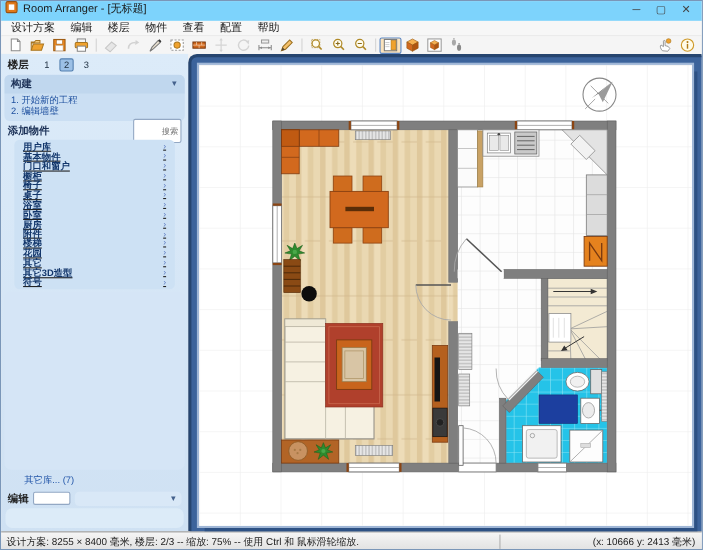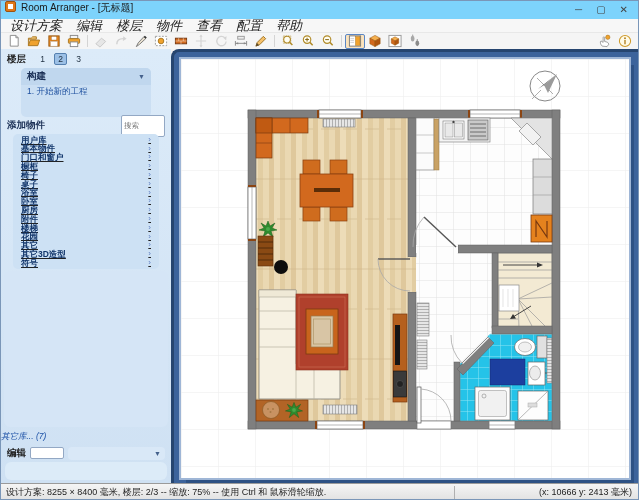--- a/index.html
+++ b/index.html
@@ -10,54 +10,54 @@
 
 .titlebar { height:18px; background:#7dd3fc; display:flex; align-items:flex-start; padding:0 4px; flex:0 0 auto; }
 .app-icon { width:11px; height:11px; background:#e07818; border:1px solid #9c5210; border-radius:2px; margin-right:5px; position:relative; }
 .app-icon::after { content:""; position:absolute; left:2px; top:2px; width:5px; height:5px; background:#fff; }
 .title-text { font-size:10px; color:#1a1a1a; }
 .win-controls { margin-left:auto; display:flex; gap:14px; padding-right:6px; color:#444; font-size:10px; }
 .win-controls span { cursor:default; line-height:18px; }
 
 
 .menubar { height:14px; background:#f7f7f7; display:flex; align-items:center; padding-left:2px; flex:0 0 auto; border-bottom:1px solid #e8e8e8; }
-.menu-item { padding:0 7px; font-size:13px; color:#222; line-height:14px;font-style:italic; }
+.menu-item { padding:0 7px; font-size:10px; color:#222; line-height:14px; }
 
 
 .toolbar { height:16px; background:#f5f5f5; display:flex; align-items:center; padding:0 3px; flex:0 0 auto; }
 .tbtn { width:20px; height:15px; display:flex; align-items:center; justify-content:center; border:1px solid transparent; }
 .tbtn svg { width:14px; height:14px; }
 .tbtn.active { background:#fbe3bd; border:1px solid #5b87c5; border-radius:2px; }
 .tbtn.dis { opacity:.5; }
 .tsep { width:1px; height:12px; background:#d4d4d4; margin:0 3px; }
 .tb-right { margin-left:auto; display:flex; }
 
 
 .main { flex:1 1 auto; display:flex; min-height:0; }
 
 
 .sidebar { width:170px; flex:0 0 170px; background:linear-gradient(#dcebf9,#cfe1f3); display:flex; flex-direction:column; padding-top:2px; }
 .floors-row { display:flex; align-items:center; padding:2px 6px; height:16px; }
 .floors-label { font-weight:bold; font-size:9.5px; color:#222; margin-right:10px; }
 .floor-tab { width:13px; height:12px; font-size:8.5px; display:flex; align-items:center; justify-content:center; color:#234; margin-right:5px; border:1px solid transparent; border-radius:2px; }
 .floor-tab.active { background:#9cc0e6; border:1px solid #5580b0; }
-.panel { background:#cbdff3; border-radius:5px; margin:1px 20px; overflow:hidden; }
+.panel { background:#cbdff3; border-radius:5px; margin:1px 3px; overflow:hidden; }
 .panel-header { display:flex; align-items:center; padding:2px 6px; font-weight:bold; font-size:9.5px; color:#1a2f55; background:#c0d7ee; }
 .panel-header .arrow { margin-left:auto; font-size:7px; color:#44618c; }
-.steps { padding:2px 6px 20px 6px; }
+.steps { padding:2px 6px 4px 6px; }
 .step { font-size:8.5px; line-height:9.5px; color:#1d4f9e; }
 .addobj-header { display:flex; align-items:center; padding:2px 6px; height:16px;gap:32px; }
 .addobj-header .hdr { font-weight:bold; font-size:9.5px; color:#1a2f55; }
-.search-input { margin-left:auto; width:44px; height:11px; font-size:7.5px; border:1px solid #93a8c4; border-radius:2px; padding:10px 2px; background:#fff; color:#333; }
+.search-input { margin-left:auto; width:44px; height:11px; font-size:7.5px; border:1px solid #93a8c4; border-radius:2px; padding:10px 2px; background:#fff; color:#333;text-align:right; }
 .cat-list { background:#cde1f4; border-radius:5px; margin:0 12px; padding:2px 0;text-decoration:underline; }
 .cat-row { display:flex; align-items:center; height:8.8px; padding:0 8px; }
 .cat-label { font-size:8.5px; font-weight:bold; color:#12366b; line-height:1; }
 .cat-chev { margin-left:auto; color:#5e7doc2; color:#5e7dc2; font-size:8px; line-height:1; }
 .spacer { flex:1 1 auto; background:#d5e5f6; border-radius:6px; margin:2px 3px; }
-.morelib { font-size:8.5px; color:#2155a8; padding:2px 0;font-style:italic; }
+.morelib { font-size:8.5px; color:#2155a8; padding:2px 21px; }
 .edit-row { display:flex; align-items:center; padding:1px 6px; gap:4px; height:16px; }
 .edit-label { font-weight:bold; font-size:9.5px; color:#222; }
 .edit-box { width:34px; height:12px; background:#fff; border:1px solid #93a8c4; border-radius:2px; }
 .edit-wide { flex:1; height:13px; background:#d9e8f7; border-radius:4px; display:flex; align-items:center; justify-content:flex-end; padding-right:4px; }
 .edit-wide .arrow { font-size:7px; color:#44618c; }
 .bottom-empty { height:18px; background:#dcebf8; border-radius:6px; margin:1px 4px 3px 4px; }
 
 
 .canvas { flex:1 1 auto; position:relative; background:#3c639b; border-top:3px solid #26456f; border-left:3px solid #26456f; border-radius:8px 0 0 0; overflow:hidden; }
 .page { position:absolute; left:7px; top:7px; width:448px; height:419px; background:#fff; box-shadow:0 0 0 2px #9fb6d6, 5px 6px 0 0 #2d5184; }
@@ -262,20 +262,21 @@
       </div>
 
       <div class="panel">
         <div class="panel-header">
           <span>构建</span>
           <span class="arrow">▼</span>
         </div>
         <div class="steps">
 
         <div class="step">1. 开始新的工程</div>
+            <div class="step">2. 编辑墙壁</div>
           </div>
       </div>
 
       <div class="addobj-header">
         <span class="hdr">添加物件</span>
         <input class="search-input" placeholder="搜索" style="">
       </div>
 
       <div class="cat-list">
 

